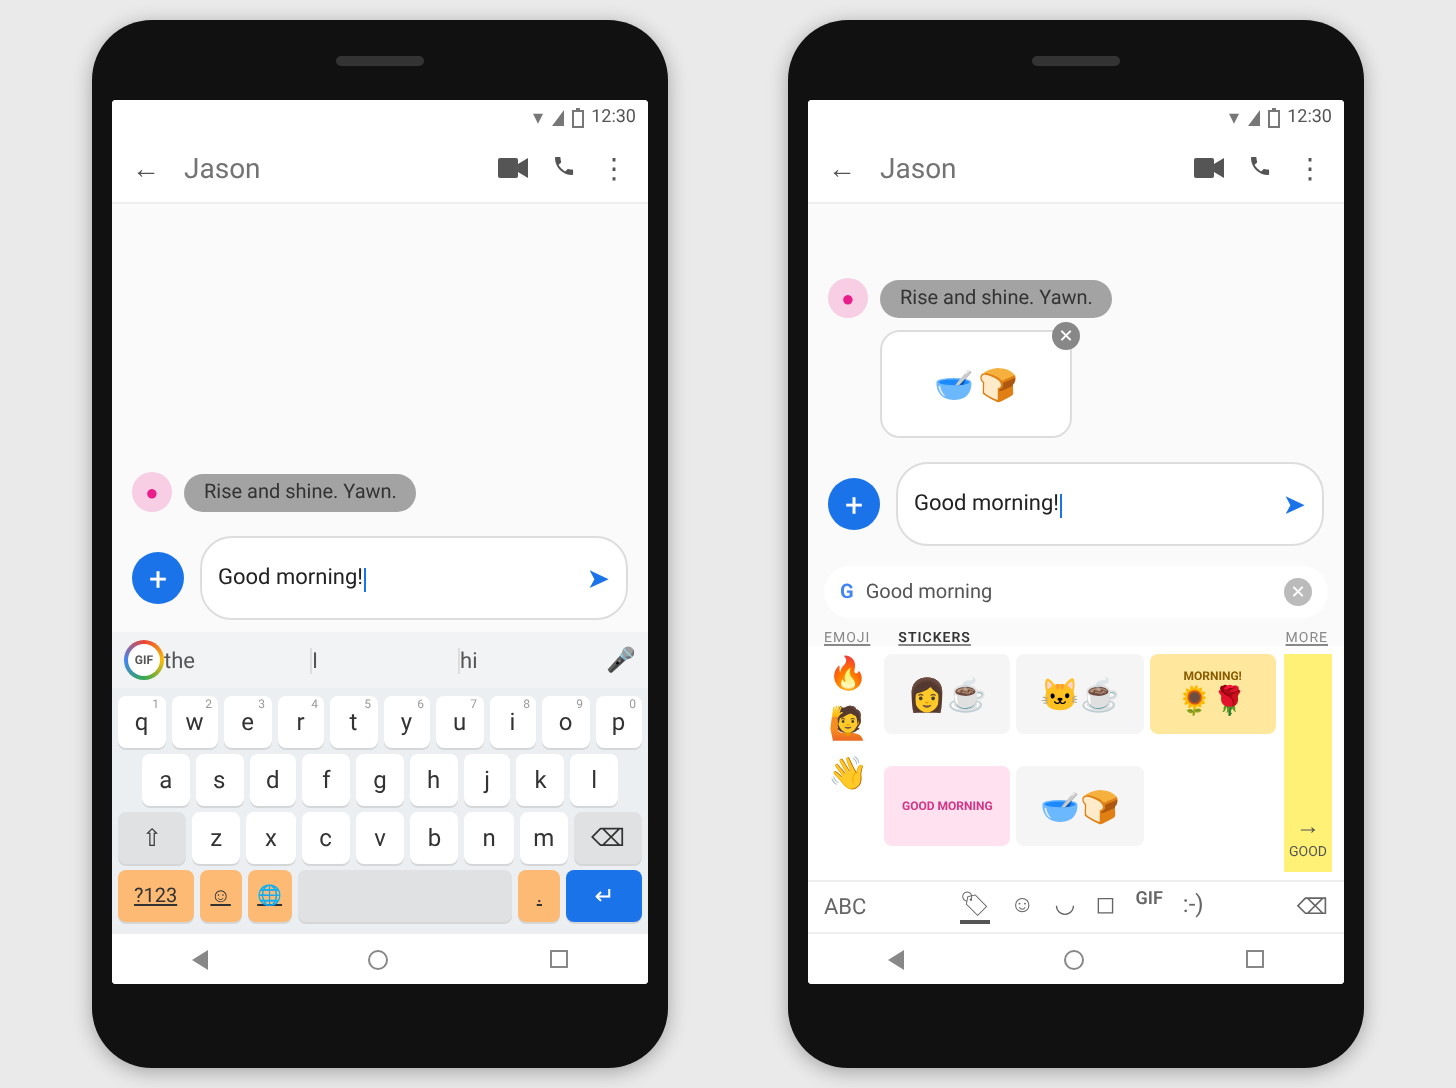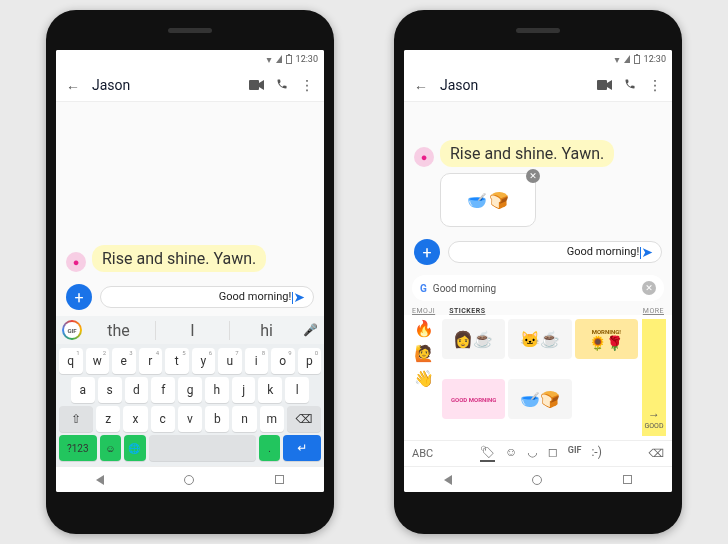--- a/index.html
+++ b/index.html
@@ -43,53 +43,53 @@
   .sb-tri { width:0;height:0;border-left:6px solid transparent;border-bottom:8px solid #777; }
   .sb-batt { width:6px;height:9px;border:1px solid #777;position:relative; }
   .sb-batt::before{content:"";position:absolute;top:-2px;left:1px;width:2px;height:2px;background:#777;}
   .sb-wifi { font-size:10px; color:#777; }
   
   .appheader {
     height: 34px; background: #fff; border-bottom: 1px solid #eee;
     display: flex; align-items: center; padding: 0 10px; gap: 12px;
     color: #444;
   }
-  .appheader .title { flex: 1; font-size: 14px; font-weight: 400; color:#0f172a; }
+  .appheader .title { flex: 1; font-size: 14px; font-weight: 400; color:#737373; }
   .hicon { font-size: 14px; color:#555; cursor:pointer; }
   
   .chat { flex:1; background:#fafafa; padding:8px 10px; display:flex; flex-direction:column; gap:6px; }
   .msgrow { display:flex; align-items:flex-end; gap:6px; }
   .avatar { width:20px;height:20px;border-radius:50%;background:#e91e8a33;display:flex;align-items:center;justify-content:center;color:#e91e8a;font-size:11px;}
-  .bubble { background:#fef9c3;border-radius:12px;padding:4px 10px;font-size:16px;color:#333; }
+  .bubble { background:#a3a3a3;border-radius:12px;padding:4px 10px;font-size:10px;color:#333; }
   .attachcard { border:1px solid #ddd;border-radius:10px;padding:4px;width:96px;height:54px;position:relative;background:#fff;display:flex;align-items:center;justify-content:center;gap:2px;}
   .attachcard .x{position:absolute;top:-5px;right:-5px;width:14px;height:14px;border-radius:50%;background:#888;color:#fff;font-size:9px;display:flex;align-items:center;justify-content:center;}
   .mini{font-size:16px;}
   
   .compose { display:flex; align-items:center; gap:8px; padding:4px 10px 6px; }
   .plusbtn { width:26px;height:26px;border-radius:50%;background:#1a73e8;color:#fff;display:flex;align-items:center;justify-content:center;font-size:16px;cursor:pointer;}
-  .textpill { flex:1; background:#fff;border:1px solid #ddd;border-radius:16px;height:22px;display:flex;align-items:center;padding:0 8px;font-size:11px;color:#222; justify-content:flex-end;}
+  .textpill { flex:1; background:#fff;border:1px solid #ddd;border-radius:16px;height:42px;display:flex;align-items:center;padding:0 8px;font-size:11px;color:#222; justify-content:space-between;}
   .cursor{display:inline-block;width:1px;height:12px;background:#1a73e8;margin-left:1px;vertical-align:middle;}
   .sendicon{color:#1a73e8;font-size:14px;}
   
   .suggest { background:#f1f3f4;height:28px;display:flex;align-items:center;padding:0 6px; }
   .gifbtn{width:20px;height:20px;border-radius:50%;background:conic-gradient(#ea4335,#fbbc05,#34a853,#4285f4,#ea4335);display:flex;align-items:center;justify-content:center;}
   .gifbtn span{background:#fff;border-radius:50%;width:16px;height:16px;display:flex;align-items:center;justify-content:center;font-size:6px;font-weight:700;color:#555;}
   .sugwords{flex:1;display:flex;}
-  .sug{flex:1;text-align:center;font-size:16px;color:#555;border-left:1px solid #ddd;}
+  .sug{flex:1;font-size:11px;color:#555;border-left:1px solid #ddd;}
   .sug:first-child{border-left:none;}
   .micicon{font-size:12px;color:#666;}
   
   .kbd { background:#eceff1;padding:4px 3px 2px;}
   .krow{display:flex;gap:3px;margin-bottom:3px;justify-content:center;}
   .key{flex:1;background:#fff;border-radius:4px;height:26px;display:flex;align-items:center;justify-content:center;font-size:12px;color:#333;position:relative;box-shadow:0 1px 0 rgba(0,0,0,.1);}
   .key .num{position:absolute;top:1px;right:3px;font-size:6px;color:#999;}
   .key.wide{flex:1.4;background:#dfe1e3;}
   .key.space{flex:4;background:#dfe1e3;}
   .key.enter{background:#1a73e8;color:#fff;}
-  .key.func{background:#22c55e;font-size:10px;}
+  .key.func{background:#fdba74;font-size:10px;text-decoration:underline;}
   
   .gsearch{background:#fff;height:26px;border-radius:16px;margin:4px 8px;display:flex;align-items:center;padding:0 8px;gap:6px;font-size:10px;color:#555;}
   .glogo{font-weight:700;font-size:10px;}
   .glogo .b{color:#4285f4}
   .gclear{width:14px;height:14px;border-radius:50%;background:#bbb;color:#fff;font-size:9px;display:flex;align-items:center;justify-content:center;}
   .tabs{display:flex;font-size:7px;color:#888;padding:2px 8px 0;gap:14px;text-decoration:underline;}
   .tab{letter-spacing:.5px;}
   .tab.active{color:#333;font-weight:600;}
   .stickergrid{flex:1;display:grid;grid-template-columns:28px 1fr 24px;gap:4px;padding:4px 6px;background:#fff;}
   .emojicol{display:flex;flex-direction:column;gap:6px;align-items:center;font-size:16px;}

